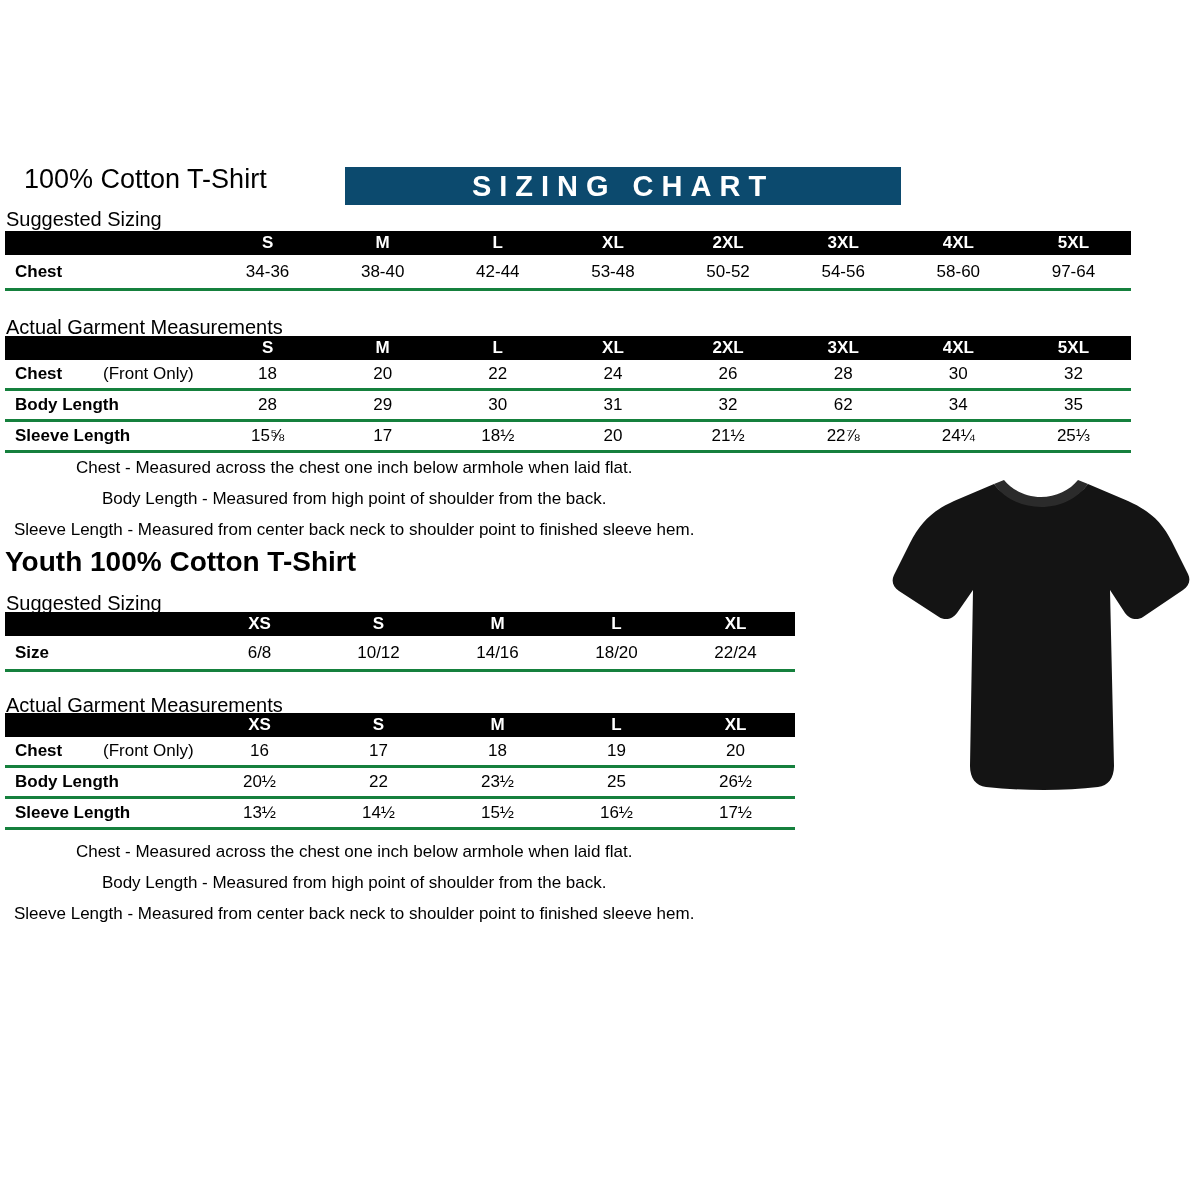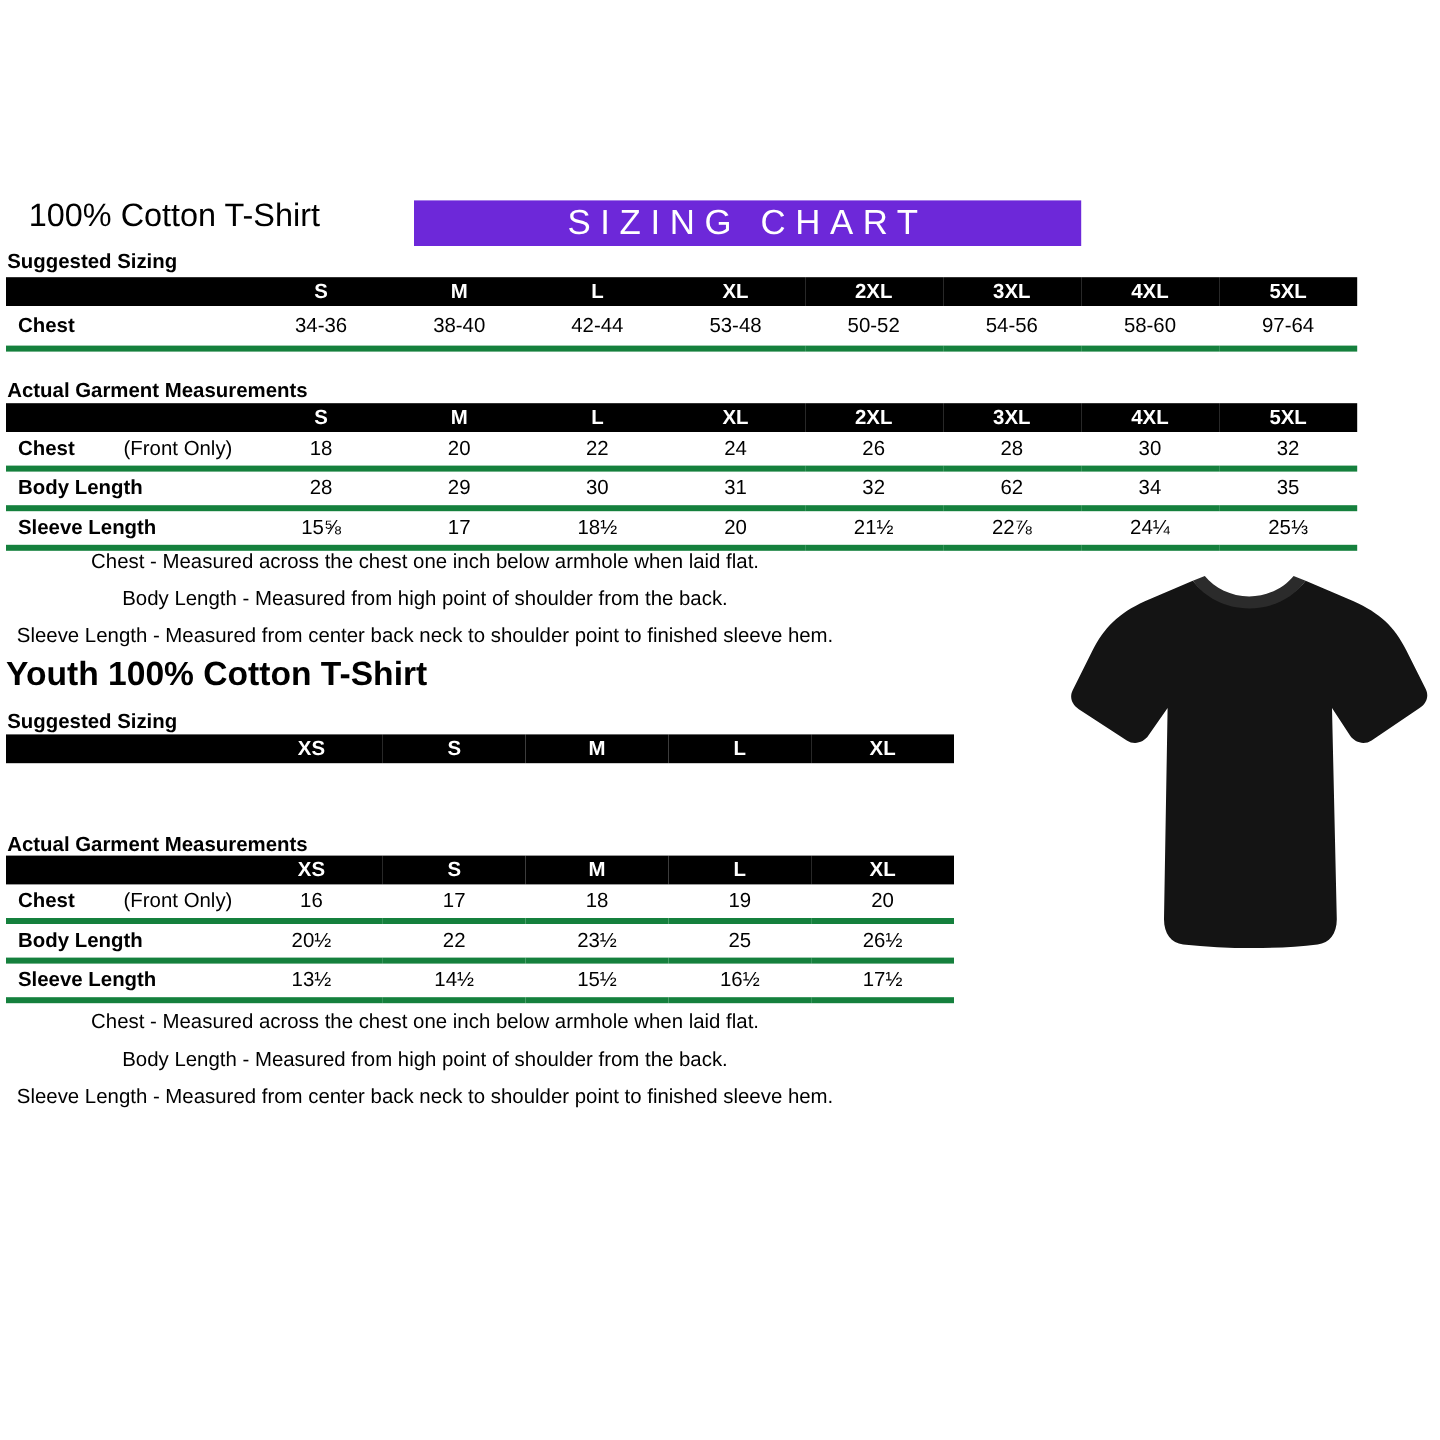--- a/index.html
+++ b/index.html
@@ -6,24 +6,24 @@
   body{
     width:1200px;height:1200px;position:relative;
     background:#ffffff;color:#000;
     font-family:"Liberation Sans", sans-serif;
     overflow:hidden;
   }
   .abs{position:absolute;}
 
   #adult-title{left:24px;top:164px;font-size:27px;font-weight:400;}
   #banner{
-    left:345px;top:167px;width:556px;height:38px;background:#6d28d9;color:#fff;
-    font-size:29px;font-weight:normal;letter-spacing:8px;text-align:center;line-height:39px;
-  }
-  .section-heading{font-size:17px;font-weight:700;}
+    left:345px;top:167px;width:556px;height:38px;background:#0c4a6e;color:#fff;
+    font-size:29px;font-weight:bold;letter-spacing:8px;text-align:center;line-height:39px;
+  }
+  .section-heading{font-size:20px;font-weight:400;}
   #adult-suggested-heading{left:6px;top:208px;}
   #adult-suggested-table{left:5px;top:231px;width:1126px;}
   #adult-garment-heading{left:6px;top:316px;}
   #adult-garment-table{left:5px;top:336px;width:1126px;}
   #adult-notes{left:14px;top:458px;}
   #youth-title{left:5px;top:546px;font-size:28px;font-weight:bold;}
   #youth-suggested-heading{left:6px;top:592px;}
   #youth-suggested-table{left:5px;top:612px;width:790px;}
   #youth-garment-heading{left:6px;top:694px;}
   #youth-garment-table{left:5px;top:713px;width:790px;}
@@ -31,21 +31,21 @@
   #tshirt{left:890px;top:470px;width:302px;height:350px;}
 
   table.size-table{border-collapse:collapse;table-layout:fixed;font-size:17px;}
   .size-table col.lblcol{width:205px;}
   table.youth col.lblcol{width:195px;}
   .size-table th{
     background:#000;color:#fff;font-weight:bold;height:24px;
     padding:0;font-size:17px;text-align:center;
   }
   .size-table td{
-    text-align:center;height:28px;border-bottom:5px solid #15803d;padding:0;
+    text-align:center;height:28px;border-bottom:3px solid #15803d;padding:0;
   }
   table.suggested td{height:33px;}
   .size-table td.lbl{text-align:left;padding-left:10px;font-weight:bold;}
   .size-table .plain{font-weight:normal;margin-left:36px;}
 
   .notes p{margin:0 0 11px 0;font-size:17px;text-align:center;}
 </style>
 </head>
 <body>
 
@@ -176,20 +176,28 @@
     </colgroup>
   <tbody>
       <tr>
     <th></th>
     <th>XS</th>
     <th>S</th>
     <th>M</th>
     <th>L</th>
     <th>XL</th>
   </tr>
+  <tr>
+    <td class="lbl">Size</td>
+    <td>6/8</td>
+    <td>10/12</td>
+    <td>14/16</td>
+    <td>18/20</td>
+    <td>22/24</td>
+  </tr>
 </tbody>
   </table>
 
 <div class="abs section-heading" id="youth-garment-heading">Actual Garment Measurements</div>
 
 <table class="abs size-table youth" id="youth-garment-table">
   <colgroup>
       <col class="lblcol">
       <col>
       <col>

